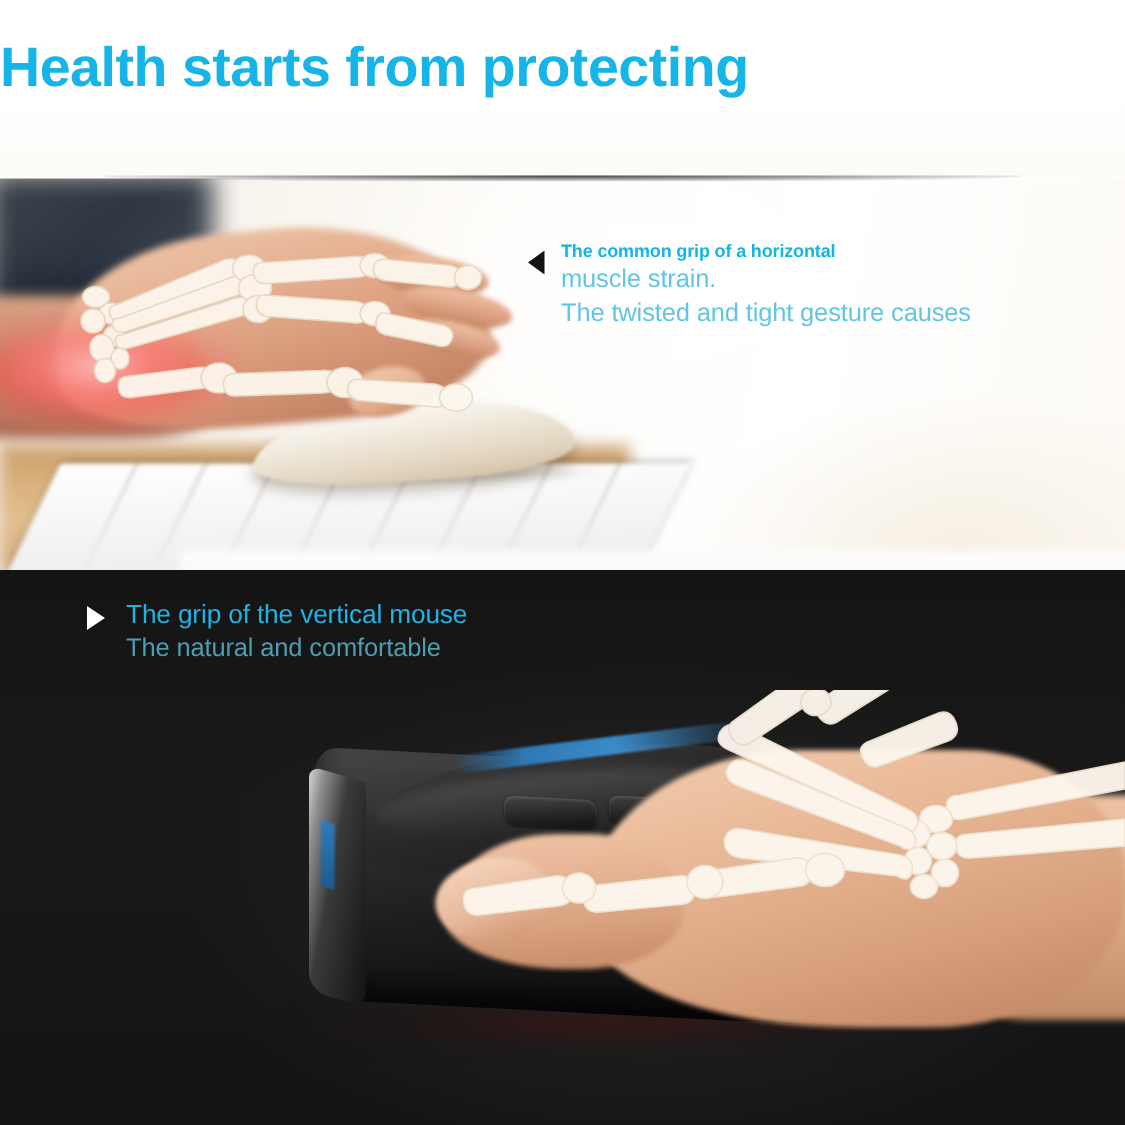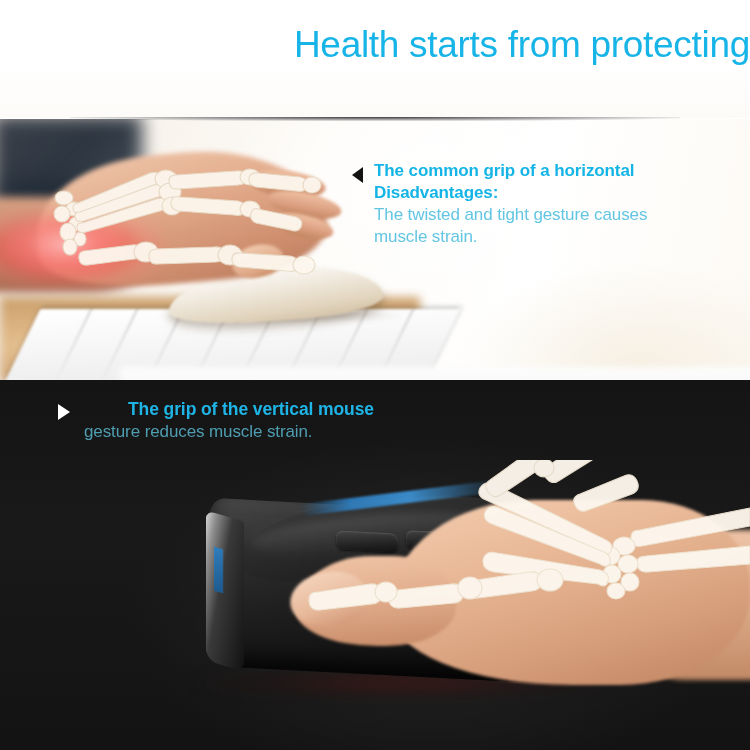--- a/index.html
+++ b/index.html
@@ -14,23 +14,23 @@
   .top-panel{
     position:absolute;left:0;top:0;width:750px;height:380px;
     background:#ffffff;overflow:hidden;
   }
   .title-area{
     position:absolute;left:0;top:0;width:750px;height:118px;
     background:linear-gradient(180deg,#ffffff 0%,#ffffff 55%,#fdfbf8 100%);
     z-index:6;
   }
   .title-line{
-    text-align:right;
+    text-align:left;
     color:#17b4e8;
-    font-weight:normal;
+    font-weight:bold;
     letter-spacing:-0.3px;
     line-height:1.0;
   }
   .title-line.l1{font-size:37px;padding-top:26px;}
   .title-line.l2{font-size:37px;padding-top:9px;}
   .title-shadow{
     position:absolute;left:70px;top:117px;width:610px;height:4px;z-index:7;
     background:radial-gradient(ellipse at 50% 0%, rgba(25,25,30,.85) 0%, rgba(60,60,65,.45) 45%, rgba(255,255,255,0) 78%);
   }
 
@@ -135,21 +135,21 @@
   .txt-top{
     position:absolute;left:352px;top:160px;width:380px;z-index:5;
   }
   .arrow-left{
     position:absolute;left:0px;top:7px;width:0;height:0;
     border-top:8px solid transparent;border-bottom:8px solid transparent;
     border-right:11px solid #131313;
   }
   .txt-top .lines{margin-left:22px;}
   .hl-b{
-    color:#14b5e6;font-weight:bold;font-size:17px;line-height:1.28;
+    color:#14b5e6;font-weight:bold;font-size:12px;line-height:1.28;
     letter-spacing:-.1px;
   }
   .hl-n{
     color:#62c6e2;font-size:17px;line-height:1.32;letter-spacing:-.1px;
   }
 
   
   .bottom-panel{
     position:absolute;left:0;top:380px;width:750px;height:370px;
     background:
@@ -157,21 +157,21 @@
       linear-gradient(180deg,#141414 0%,#191919 40%,#131313 100%);
     overflow:hidden;
   }
   .txt-bot{position:absolute;left:58px;top:18px;width:400px;z-index:5;}
   .arrow-right{
     position:absolute;left:0px;top:6px;width:0;height:0;
     border-top:8px solid transparent;border-bottom:8px solid transparent;
     border-left:12px solid #ffffff;
   }
   .txt-bot .lines{margin-left:26px;}
-  .hl-b2{color:#1fb4e6;font-weight:bold;font-size:17.5px;line-height:1.30;letter-spacing:-.1px;margin-left:44px;}
+  .hl-b2{color:#1fb4e6;font-weight:normal;font-size:17.5px;line-height:1.30;letter-spacing:-.1px;}
   .hl-n2{color:#4e9db1;font-size:17px;line-height:1.34;letter-spacing:-.1px;}
 
   
   .photo-bot{position:absolute;left:0;top:0;width:750px;height:370px;}
   .vm-shadow{
     position:absolute;left:196px;top:286px;width:420px;height:34px;
     background:radial-gradient(ellipse at 50% 50%, rgba(80,20,15,.55) 0%, rgba(40,10,10,.22) 50%, rgba(0,0,0,0) 80%);
     filter:blur(6px);
   }
   .vm-body{
@@ -322,23 +322,22 @@
           <path d="M240,134 L290,137 Q300,139 298,147 Q296,154 287,152 L239,148 Q231,146 232,139 Q233,133 240,134 Z"></path>
           <ellipse cx="304" cy="146" rx="11" ry="9"></ellipse>
         </g>
       </svg>
     </div>
 
     <div class="txt-top">
       <div class="arrow-left"></div>
       <div class="lines">
         <div class="hl-b">The common grip of a horizontal</div>
-        <div class="hl-b">Disadvantages:</div>
+        <div class="hl-n">muscle strain.</div>
         <div class="hl-n">The twisted and tight gesture causes</div>
-        <div class="hl-n">muscle strain.</div>
       </div>
     </div>
   </div>
 
   <div class="bottom-panel">
 
     <div class="photo-bot">
       <div class="vm-shadow"></div>
       <div class="vm-body"></div>
       <div class="vm-top"></div>
@@ -385,18 +384,18 @@
           <ellipse cx="264" cy="8" rx="10" ry="9"></ellipse>
           <path d="M300,34 L344,16 Q353,12 357,21 Q361,30 352,34 L308,50 Q299,54 295,45 Q291,37 300,34 Z"></path>
         </g>
       </svg>
     </div>
 
     <div class="txt-bot">
       <div class="arrow-right"></div>
       <div class="lines">
         <div class="hl-b2">The grip of the vertical mouse</div>
-        <div class="hl-n2">gesture reduces muscle strain.</div>
+        <div class="hl-n2">The natural and comfortable</div>
       </div>
     </div>
   </div>
 
 </div>
 
 </body></html>

